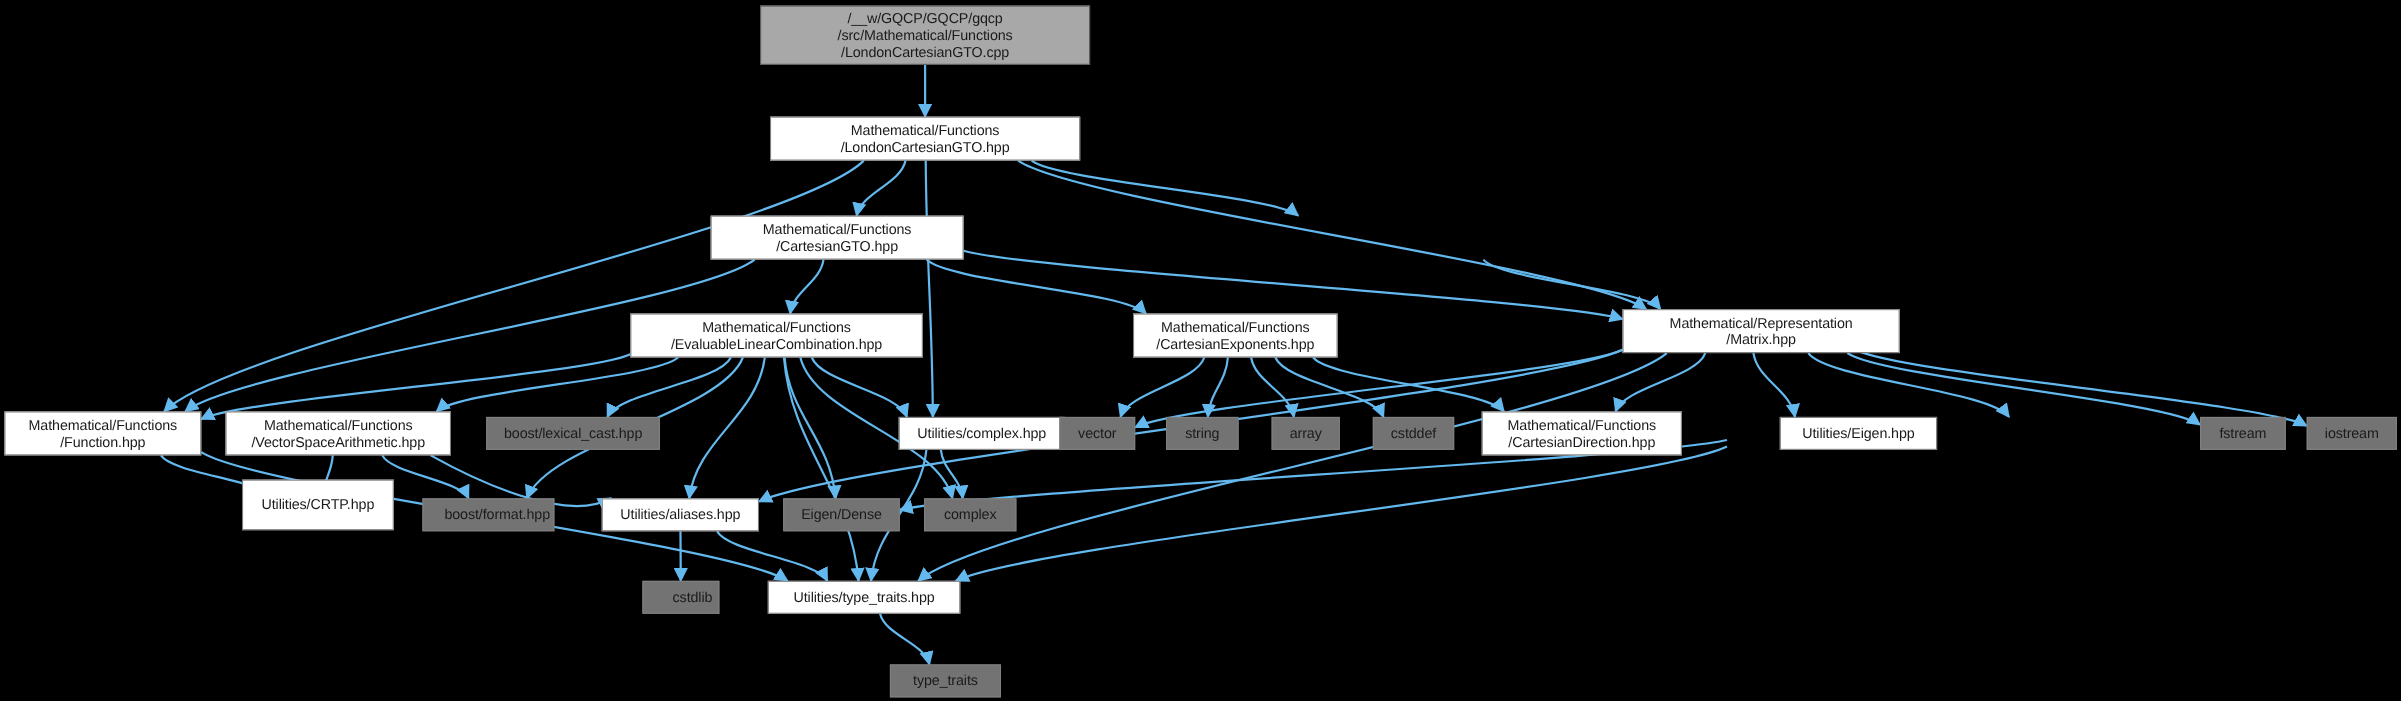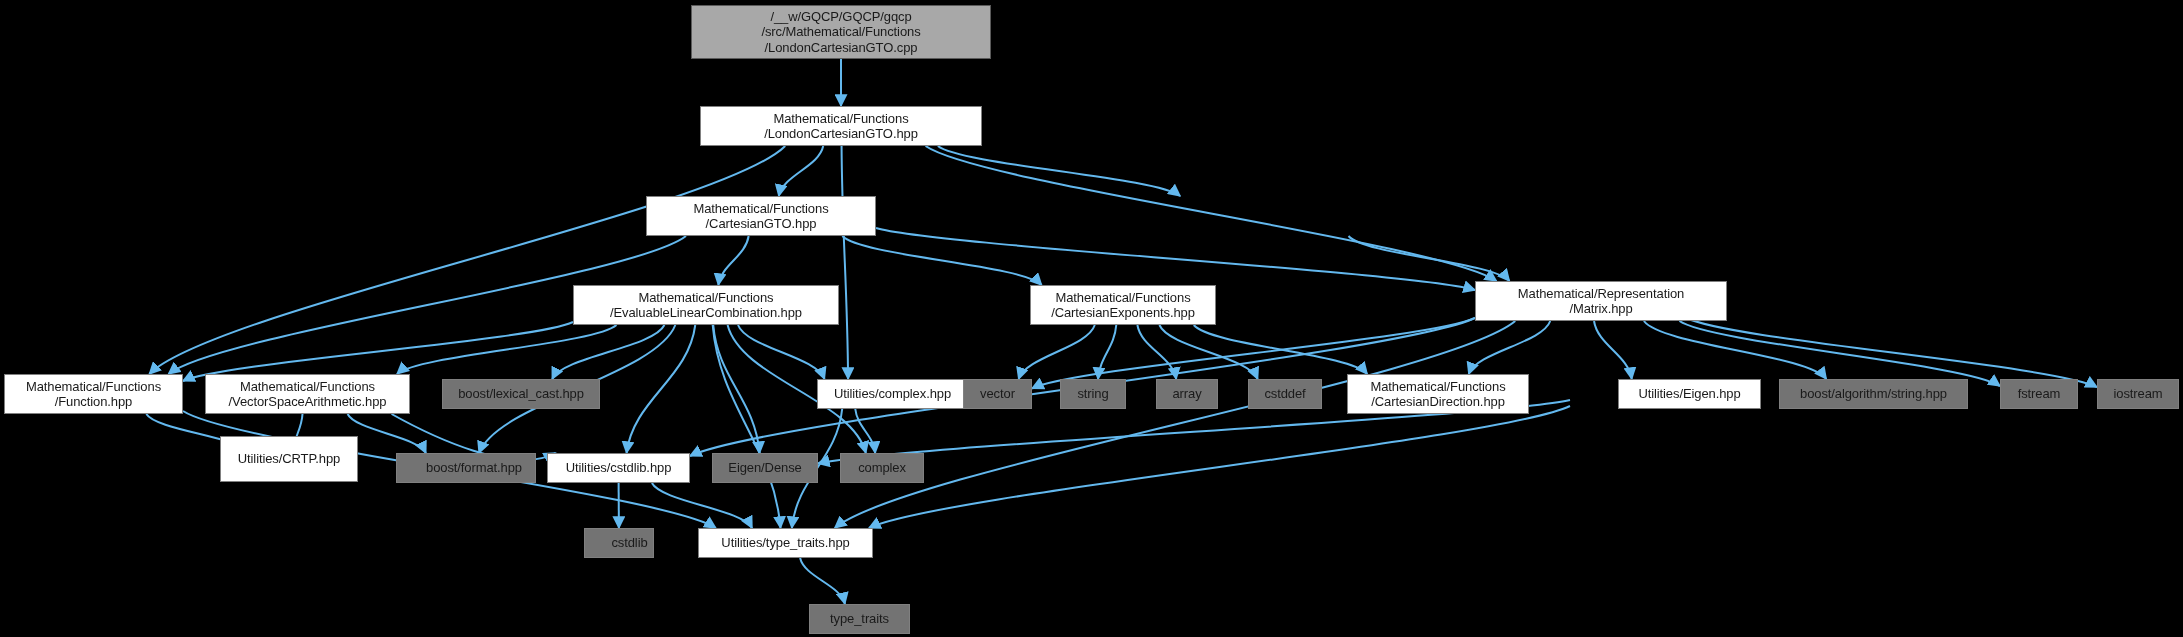--- a/index.html
+++ b/index.html
@@ -117,24 +117,23 @@
 /VectorSpaceArithmetic.hpp</div>
     <div class="node grey" style="left: 442px; top: 379px; width: 158px; height: 30px;">boost/lexical_cast.hpp</div>
     <div class="node white" style="left: 773px; top: 379px; width: 151px; height: 30px; margin-left: 44px;">Utilities/complex.hpp</div>
     <div class="node grey" style="left: 963px; top: 379px; width: 69px; height: 30px;">vector</div>
     <div class="node grey" style="left: 1060px; top: 379px; width: 66px; height: 30px;">string</div>
     <div class="node grey" style="left: 1156px; top: 379px; width: 62px; height: 30px;">array</div>
     <div class="node grey" style="left: 1248px; top: 379px; width: 74px; height: 30px;">cstddef</div>
     <div class="node white" style="left: 1347px; top: 374px; width: 182px; height: 40px;">Mathematical/Functions
 /CartesianDirection.hpp</div>
     <div class="node white" style="left: 1570px; top: 379px; width: 143px; height: 30px; margin-left: 48px;">Utilities/Eigen.hpp</div>
-    <div class="node grey" style="left: 1779px; top: 379px; width: 189px; height: 30px;">boost/algorithm/string.hpp</div>
     <div class="node grey" style="left: 2000px; top: 379px; width: 78px; height: 30px;">fstream</div>
     <div class="node grey" style="left: 2097px; top: 379px; width: 82px; height: 30px;">iostream</div>
     <div class="node white" style="left: 220px; top: 436px; width: 138px; height: 46px;">Utilities/CRTP.hpp</div>
-    <div class="node grey" style="left: 396px; top: 453px; width: 140px; height: 30px; padding-left: 21px;">boost/format.hpp</div>
-    <div class="node white" style="left: 547px; top: 453px; width: 143px; height: 30px;">Utilities/cstdlib.hpp</div>
+    <div class="node grey" style="left: 384px; top: 453px; width: 120px; height: 30px; padding-left: 21px;">boost/format.hpp</div>
+    <div class="node white" style="left: 547px; top: 453px; width: 143px; height: 30px;">Utilities/aliases.hpp</div>
     <div class="node grey" style="left: 712px; top: 453px; width: 106px; height: 30px;">Eigen/Dense</div>
     <div class="node grey" style="left: 840px; top: 453px; width: 84px; height: 30px;">complex</div>
     <div class="node grey" style="left: 584px; top: 528px; width: 70px; height: 30px; padding-left: 26px;">cstdlib</div>
     <div class="node white" style="left: 698px; top: 528px; width: 175px; height: 30px;">Utilities/type_traits.hpp</div>
     <div class="node grey" style="left: 809px; top: 604px; width: 101px; height: 30px;">type_traits</div>
   </div>
 
 </body></html>

